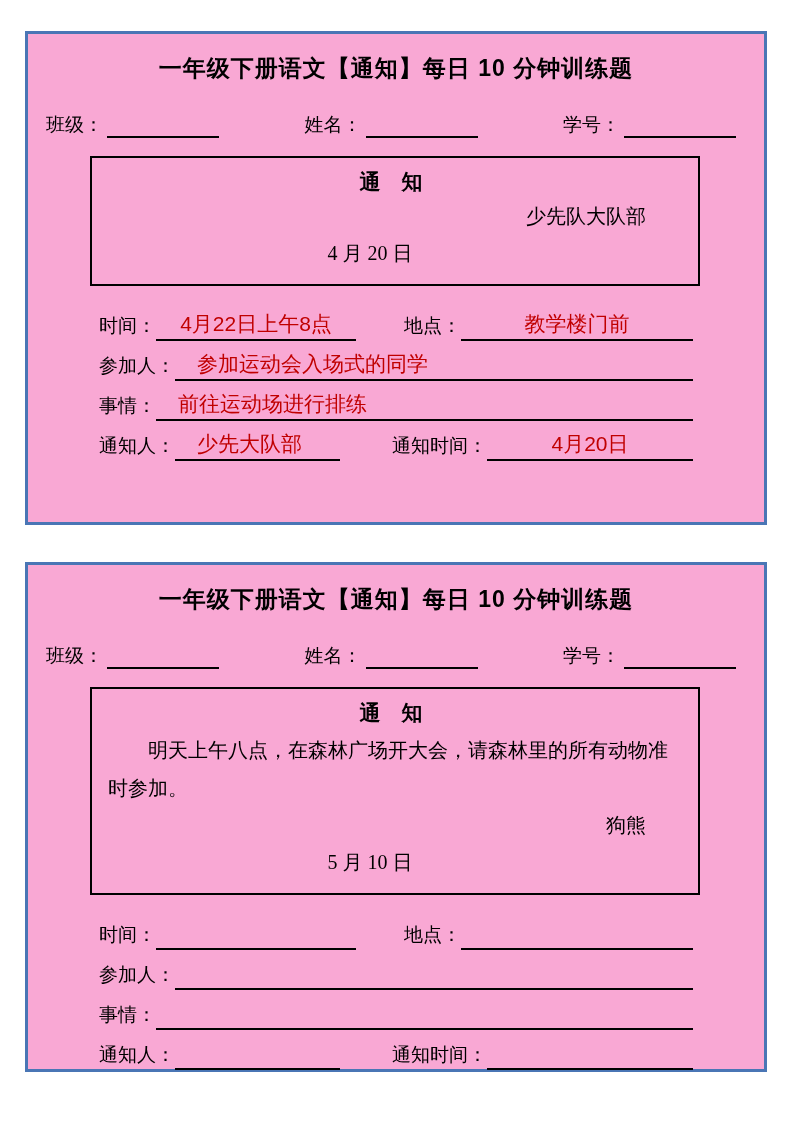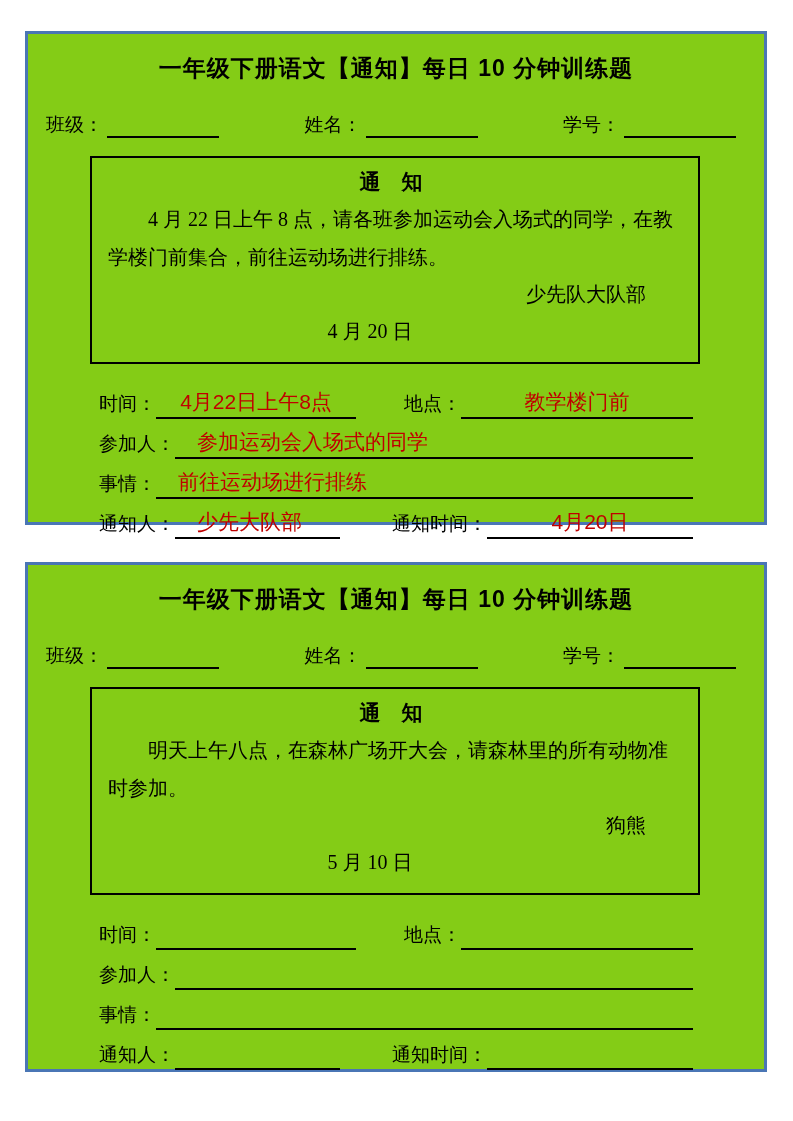--- a/index.html
+++ b/index.html
@@ -9,21 +9,21 @@
     font-family: "Liberation Serif", serif;
     color: #000000;
     position: relative;
   }
   .card {
     position: absolute;
     left: 25px;
     width: 742px;
     box-sizing: border-box;
     border: 3px solid #4a76b5;
-    background: #84cc16;
+    background: #f9a8d4;
   }
   #card-0 { top: 31px;  height: 494px; }
   #card-1 { top: 562px; height: 510px; }
 
   .card-title {
     text-align: center;
     font-family: "Liberation Sans", sans-serif;
     font-weight: bold;
     font-size: 23px;
     margin-top: 19px;
@@ -122,21 +122,20 @@
       <span class="student-blank"></span>
     </span>
     <span class="student-field">
       <span>学号：</span>
       <span class="student-blank"></span>
     </span>
   </div>
 
   <div class="notice-box">
     <div class="notice-heading">通　知</div>
-    <p class="notice-body">4 月 22 日上午 8 点，请各班参加运动会入场式的同学，在教学楼门前集合，前往运动场进行排练。</p>
     <div class="notice-signer">少先队大队部</div>
     <div class="notice-date">4 月 20 日</div>
   </div>
 
   <div class="fill-area">
     <div class="fill-row">
       <span class="fill-label">时间：</span>
       <span class="blank-line blank-w200">
         <span class="answer">4月22日上午8点</span>
       </span>

